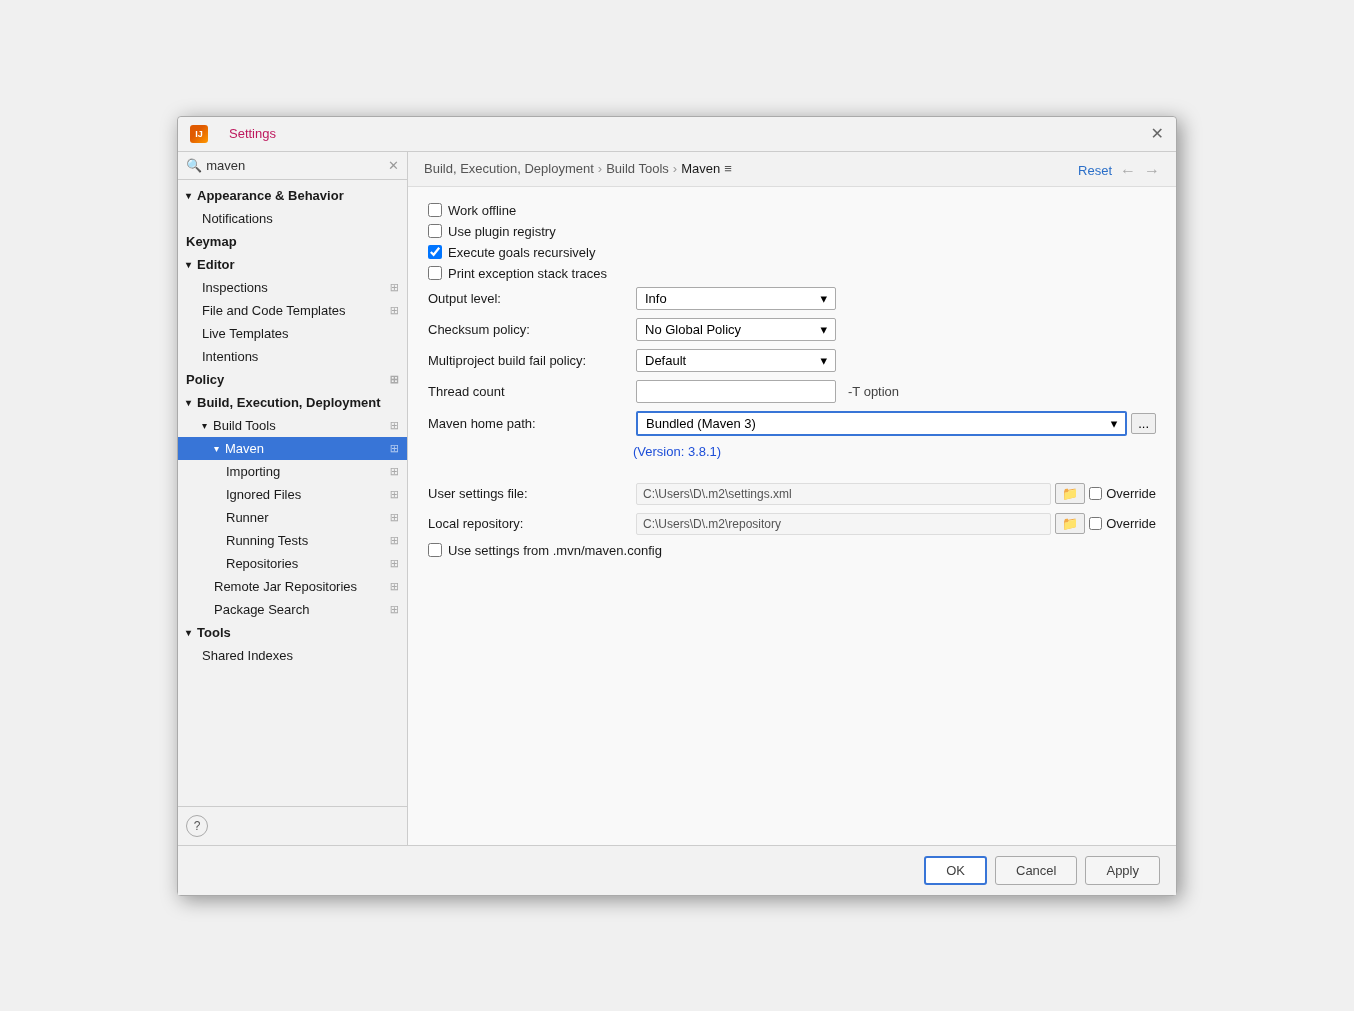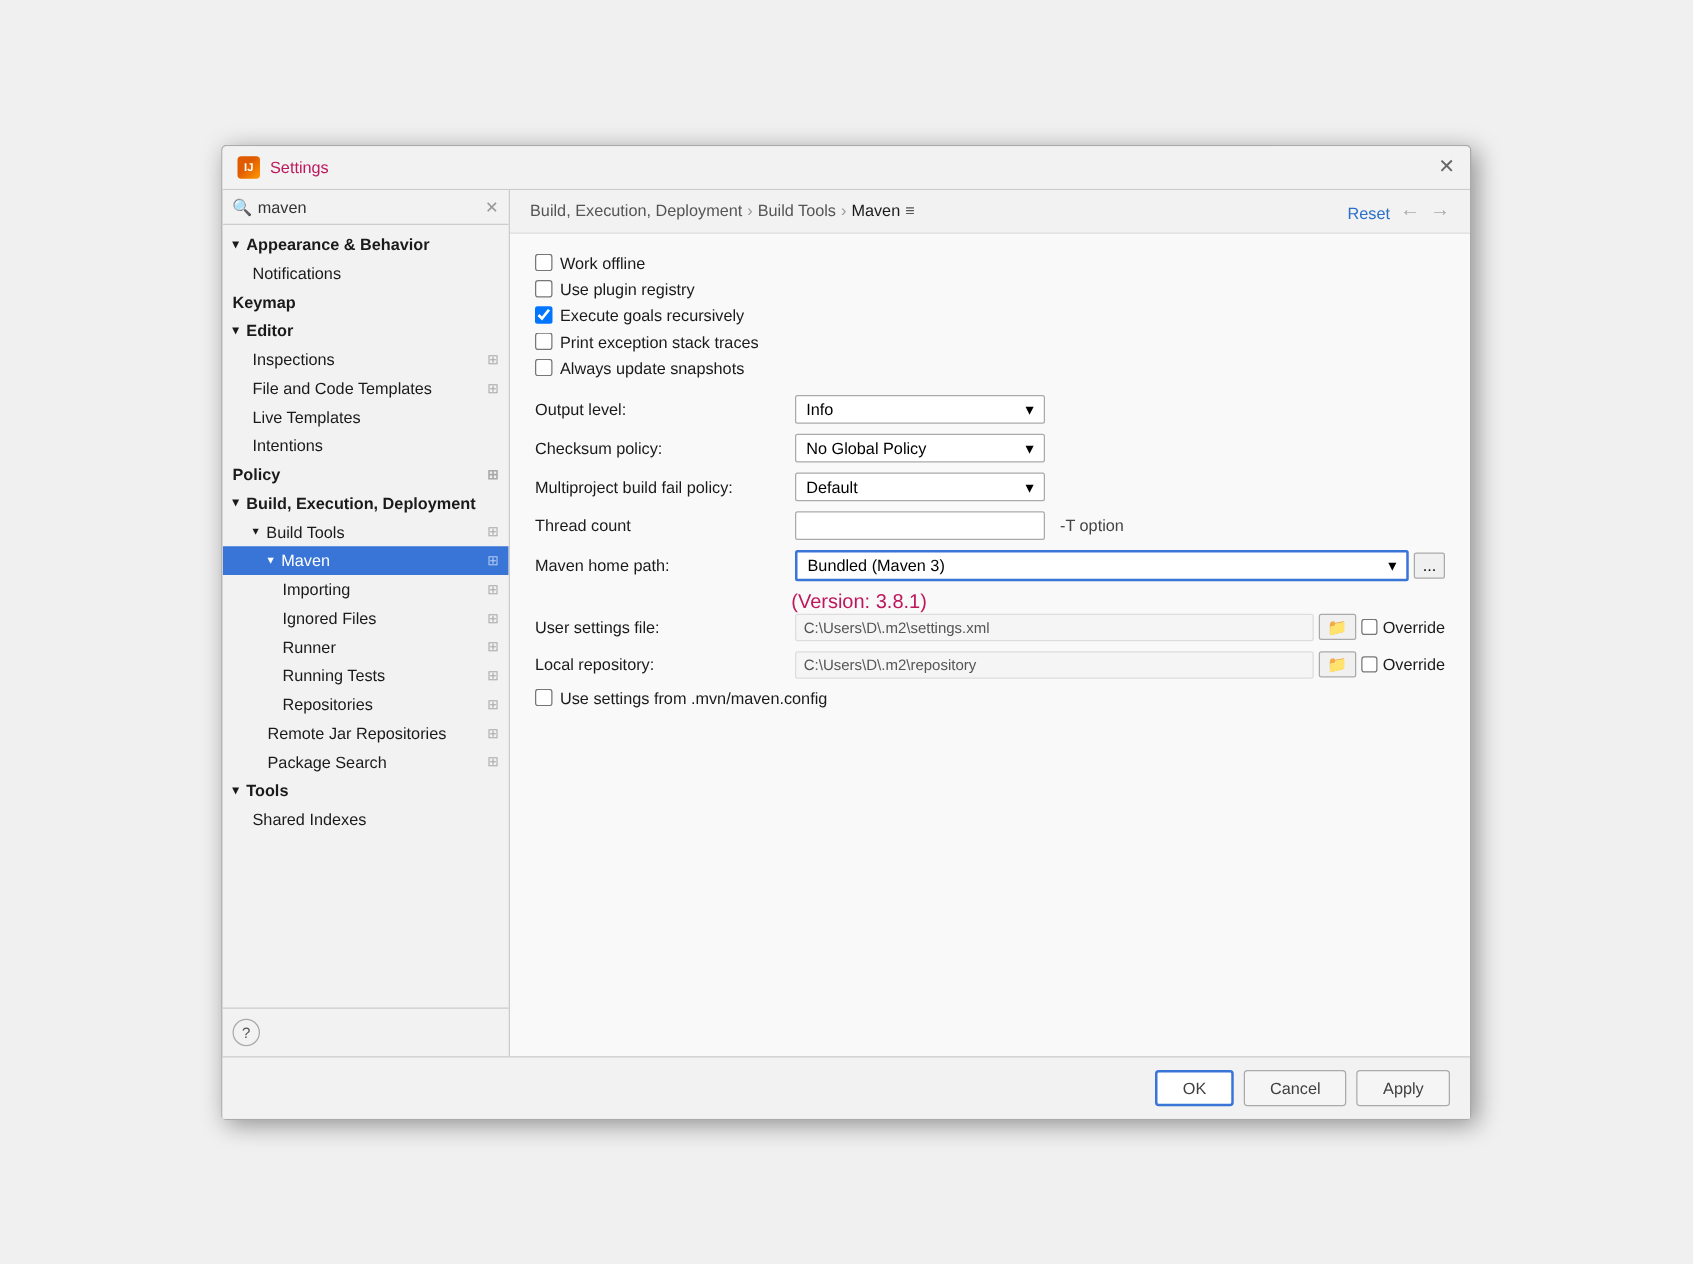--- a/index.html
+++ b/index.html
@@ -27,21 +27,21 @@
       padding: 8px 12px;
       display: flex;
       align-items: center;
       justify-content: space-between;
       border-bottom: 1px solid #ccc;
       border-radius: 4px 4px 0 0;
     }
     .title-bar-left {
       display: flex;
       align-items: center;
-      gap: 8px;
+      gap: 21px;
     }
     .app-icon {
       width: 18px;
       height: 18px;
       background: linear-gradient(135deg, #e05a00 40%, #ff9900 100%);
       border-radius: 3px;
       display: flex;
       align-items: center;
       justify-content: center;
       font-size: 10px;
@@ -269,24 +269,24 @@
     }
     .browse-btn {
       padding: 2px 6px;
       border: 1px solid #aaa;
       background: #f0f0f0;
       cursor: pointer;
       font-size: 13px;
       border-radius: 2px;
     }
     .version-text {
-      font-size: 16px;
-      color: #be185d;
+      font-size: 13px;
+      color: #1d4ed8;
       padding-left: 205px;
-      margin-bottom: 0;
+      margin-bottom: 24px;
     }
     .file-field-row {
       display: flex;
       align-items: center;
       gap: 4px;
     }
     .file-input {
       flex: 1;
       padding: 3px 6px;
       border: 1px solid #ddd;
@@ -504,24 +504,20 @@
         <div class="checkbox-row">
           <input type="checkbox" id="execute-goals" checked="" style="">
           <label class="checkbox-label" for="execute-goals">Execute goals recursively</label>
         </div>
 
         <div class="checkbox-row">
           <input type="checkbox" id="print-exception" style="">
           <label class="checkbox-label" for="print-exception">Print exception stack traces</label>
         </div>
 
-        <div class="checkbox-row" style="margin-bottom:14px;">
-          <input type="checkbox" id="always-update" style="">
-          <label class="checkbox-label" for="always-update">Always update snapshots</label>
-        </div>
 
         <div class="form-row">
           <span class="field-label">Output level:</span>
           <div class="dropdown">
             <span>Info</span>
             <span>▾</span>
           </div>
         </div>
 
         <div class="form-row">

